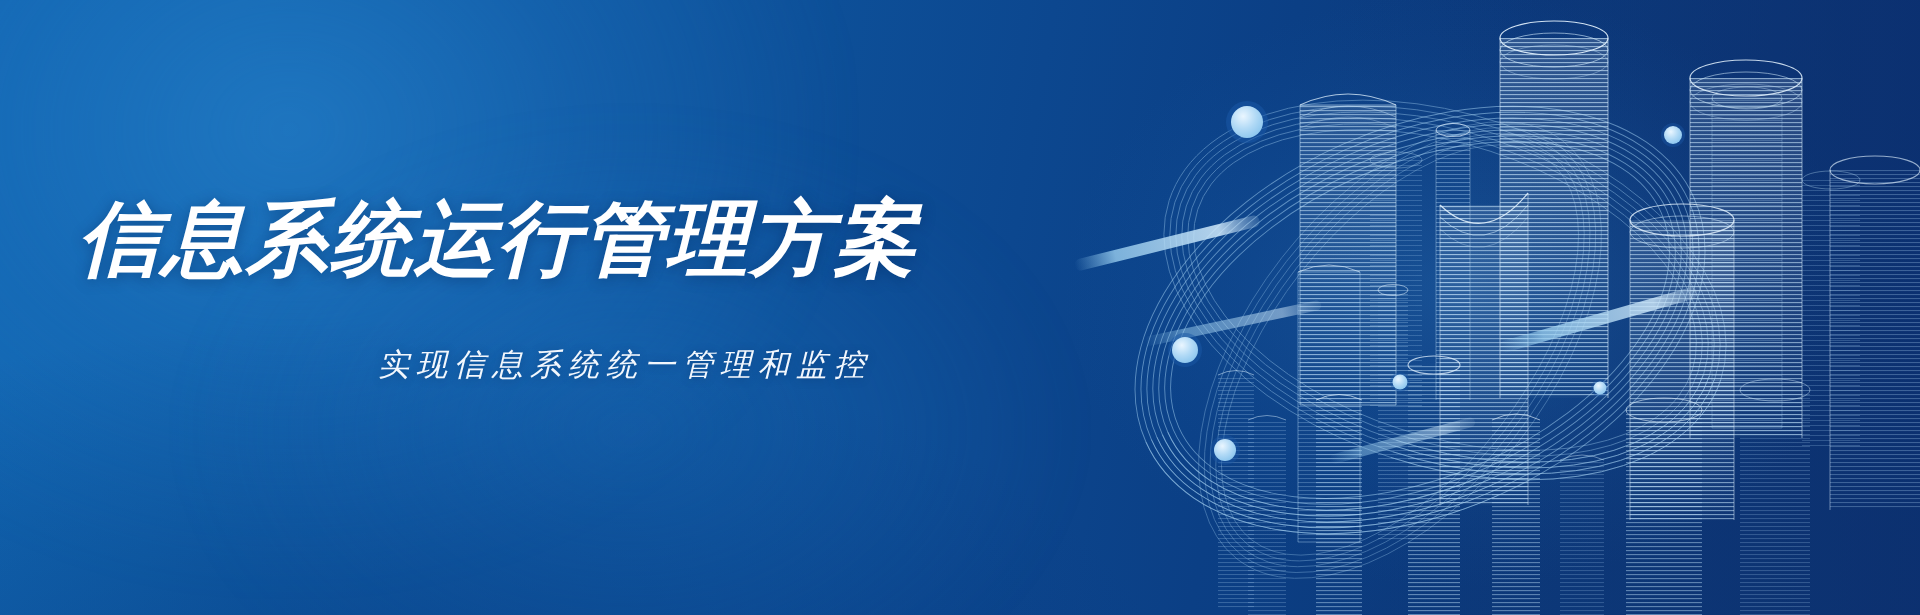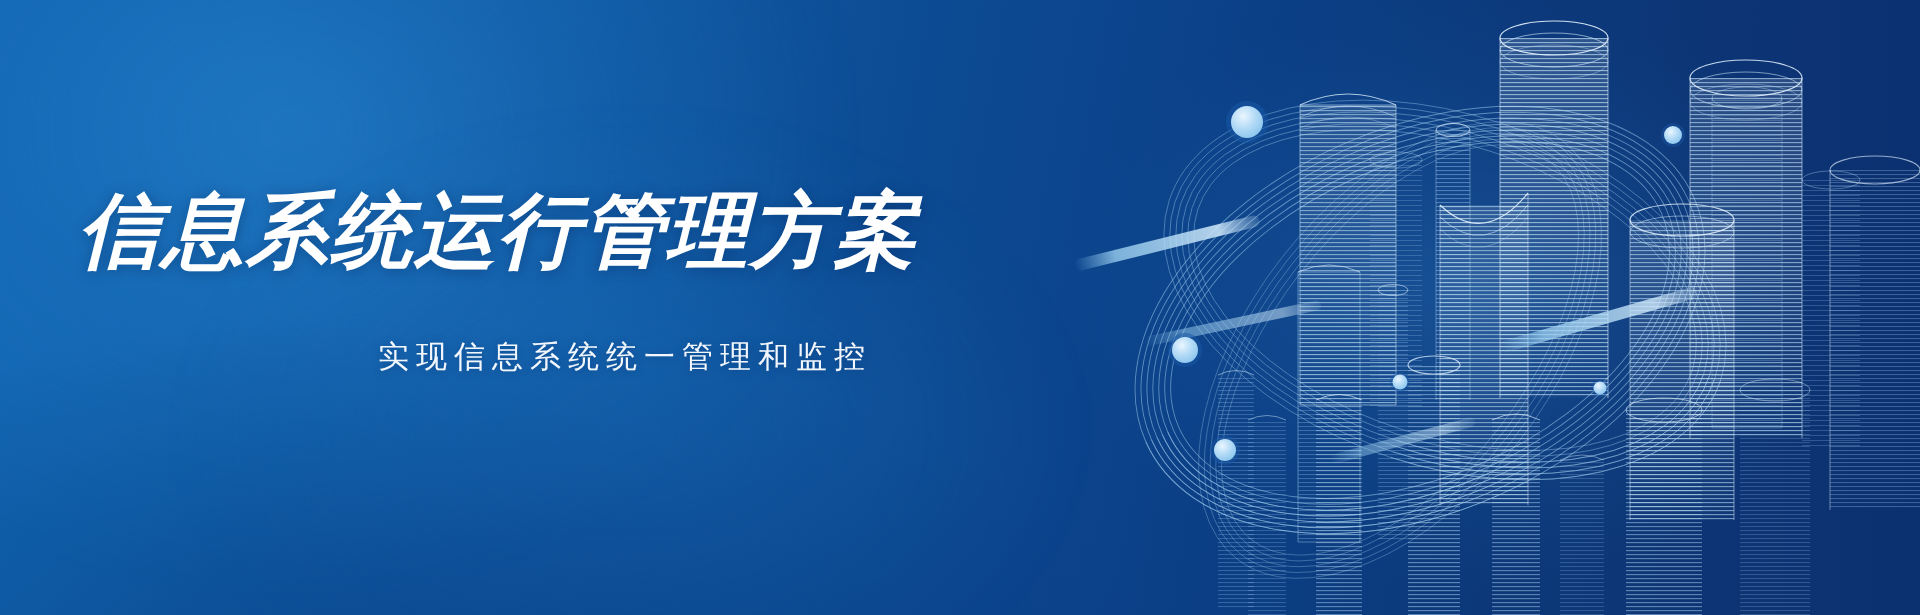--- a/index.html
+++ b/index.html
@@ -38,34 +38,34 @@
   .bg-vig-bottom{
     position:absolute;left:0;bottom:-120px;width:1200px;height:420px;
     background:radial-gradient(ellipse at 30% 100%, rgba(6,52,122,.55) 0%, rgba(8,56,126,0) 70%);
   }
   .bg-vig-right{
     position:absolute;right:-100px;top:0;width:700px;height:615px;
     background:linear-gradient(270deg, rgba(9,44,112,.75) 0%, rgba(10,48,116,.25) 55%, rgba(12,56,128,0) 100%);
   }
 
   
-  .text-block{position:absolute;left:0;top:4px;width:960px;height:531px;}
+  .text-block{position:absolute;left:0;top:12px;width:960px;height:531px;}
   .main-title{
     position:absolute;left:78px;top:186px;
     font-size:82px;line-height:1;
     font-weight:700;font-style:italic;
     color:#ffffff;letter-spacing:2px;
     white-space:nowrap;
     text-shadow:0 2px 14px rgba(4,40,96,.45);
     font-family:"Liberation Sans","DejaVu Sans",sans-serif;
   }
   .sub-title{
     position:absolute;left:378px;top:337px;
     font-size:31px;line-height:1;
-    font-weight:400;
+    font-weight:400;font-style:italic;
     color:#f2f7fd;letter-spacing:7px;
     white-space:nowrap;
     text-shadow:0 1px 8px rgba(4,40,96,.4);
     font-family:"Liberation Sans","DejaVu Sans",sans-serif;
   }
 
   
   .graphic{position:absolute;left:900px;top:-10px;width:1020px;height:640px;}
   .graphic svg{display:block;width:100%;height:100%;}
 </style>

